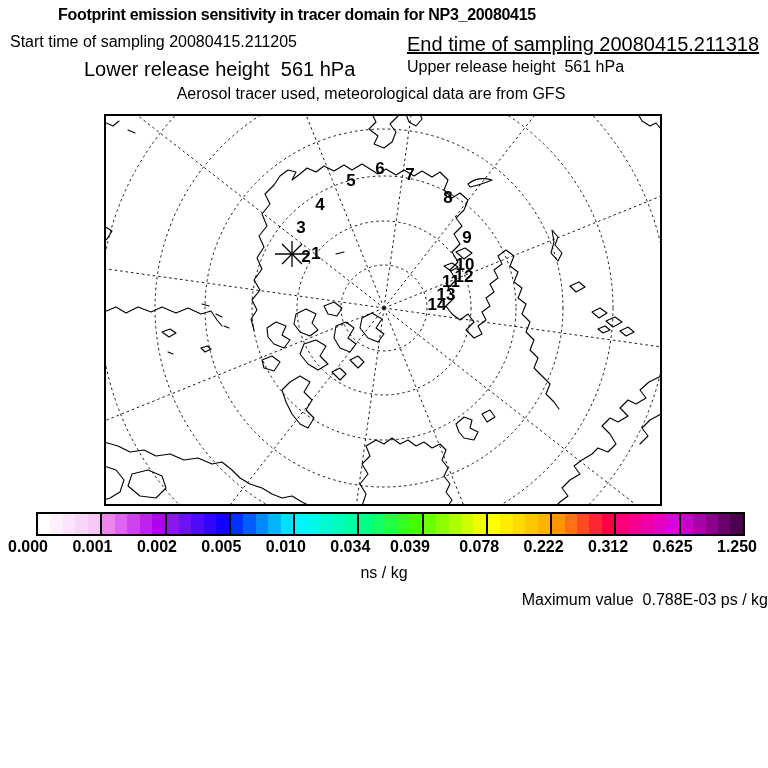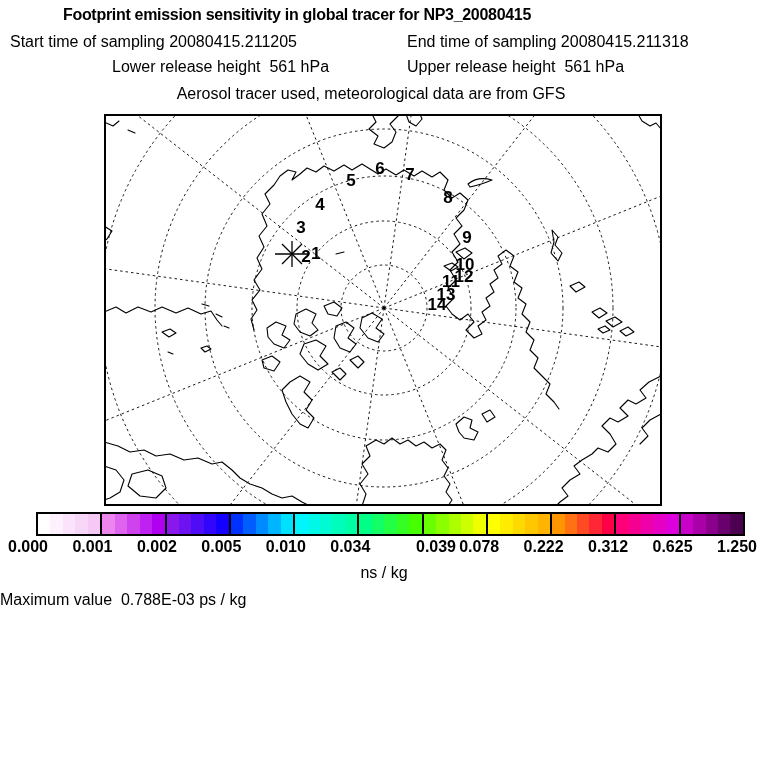--- a/index.html
+++ b/index.html
@@ -1,42 +1,42 @@
 <!DOCTYPE html>
 <html><head>
 <meta charset="utf-8">
 <style>
   html,body{margin:0;padding:0;background:#fff;}
   body{width:768px;height:768px;position:relative;color:#000;
        font-family:"Liberation Sans",sans-serif;overflow:hidden;}
   .abs{position:absolute;white-space:pre;}
   .title{top:6px;left:0;width:594px;text-align:center;font-size:16px;font-weight:bold;letter-spacing:-0.3px;}
   .l2a{top:33px;left:10px;font-size:16px;}
-  .l2b{top:33px;left:407px;font-size:16px;}
-  .l3a{top:58px;left:112px;font-size:16px;}
+  .l2b{top:33px;left:407px;font-size:20px;text-decoration:underline;}
+  .l3a{top:58px;left:84px;font-size:20px;}
   .l3b{top:58px;left:407px;font-size:16px;text-align:right;}
   .l4{top:85px;left:0;width:742px;text-align:center;font-size:16px;}
   #map{position:absolute;left:104px;top:114px;}
   #colorbar{position:absolute;left:36px;top:512px;width:709px;height:24px;
             box-sizing:border-box;border:2px solid #000;display:flex;}
   .cbcell{flex:1;display:flex;}
   .cbcell + .cbcell{border-left:2px solid #000;}
   .cbstripe{flex:1;}
   #ticks{position:absolute;left:0;top:538px;width:696px;height:18px;}
   .tick{position:absolute;top:0;transform:translateX(-50%);font-size:16px;font-weight:bold;white-space:pre;}
   .unit{top:564px;left:0;width:768px;text-align:center;font-size:16px;}
-  .maxline{top:591px;left:0;width:768px;text-align:left;font-size:16px;}
+  .maxline{top:591px;left:0;width:768px;text-align:right;font-size:16px;}
   .coast{fill:none;stroke:#000;stroke-width:1.1;stroke-linejoin:round;stroke-linecap:round;}
   .grat{fill:none;stroke:#000;stroke-width:0.9;stroke-dasharray:2.5,3;}
   .trajnum{font-family:"Liberation Sans",sans-serif;font-size:17px;font-weight:bold;fill:#000;text-anchor:middle;}
 </style>
 </head>
 <body>
 
-<div class="abs title">Footprint emission sensitivity in global tracer for NP3_20080415</div>
+<div class="abs title">Footprint emission sensitivity in tracer domain for NP3_20080415</div>
 <div class="abs l2a">Start time of sampling 20080415.211205</div>
 <div class="abs l2b">End time of sampling 20080415.211318</div>
 <div class="abs l3a">Lower release height  561 hPa</div>
 <div class="abs l3b">Upper release height  561 hPa</div>
 <div class="abs l4">Aerosol tracer used, meteorological data are from GFS</div>
 
 <svg id="map" width="558" height="392" viewBox="0 0 558 392">
   <defs>
     <clipPath id="mapclip">
         <rect x="0" y="0" width="558" height="392"></rect>
@@ -187,21 +187,21 @@
       <div class="cbstripe" style="background: rgb(75, 0, 80);"></div>
     </div>
   </div>
 <div id="ticks">
     <span class="tick" style="left: 28px;">0.000</span>
     <span class="tick" style="left: 92.4545px;">0.001</span>
     <span class="tick" style="left: 156.909px;">0.002</span>
     <span class="tick" style="left: 221.364px;">0.005</span>
     <span class="tick" style="left: 285.818px; text-align: right;">0.010</span>
     <span class="tick" style="left: 350.273px;">0.034</span>
-    <span class="tick" style="left: 436px;">0.039</span>
+    <span class="tick" style="left: 410px;">0.039</span>
     <span class="tick" style="left: 479.182px;">0.078</span>
     <span class="tick" style="left: 543.636px;">0.222</span>
     <span class="tick" style="left: 608.091px;">0.312</span>
     <span class="tick" style="left: 672.545px;">0.625</span>
     <span class="tick" style="left: 737px;">1.250</span>
   </div>
 <div class="abs unit">ns / kg</div>
 <div class="abs maxline">Maximum value  0.788E-03 ps / kg</div>
 
 </body></html>

